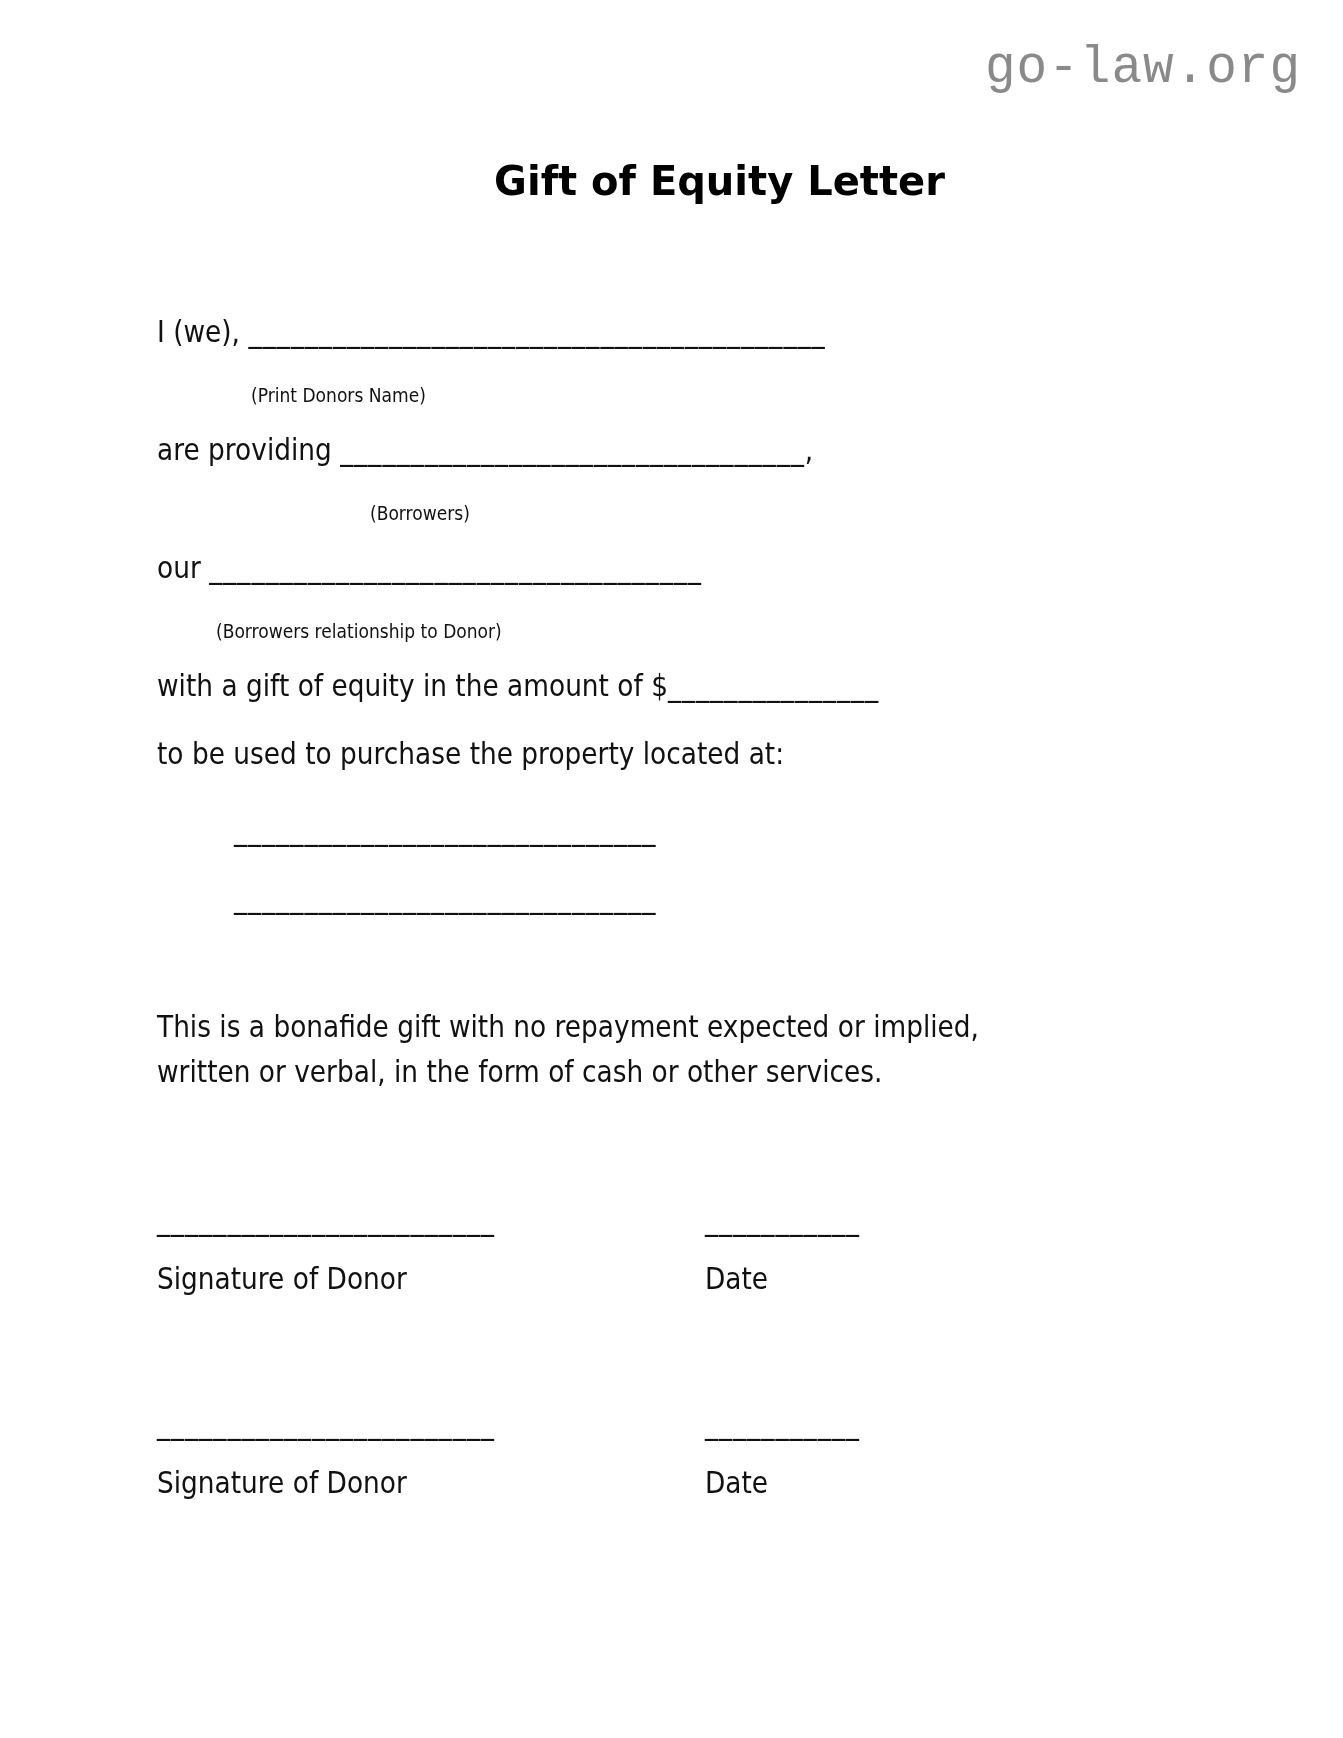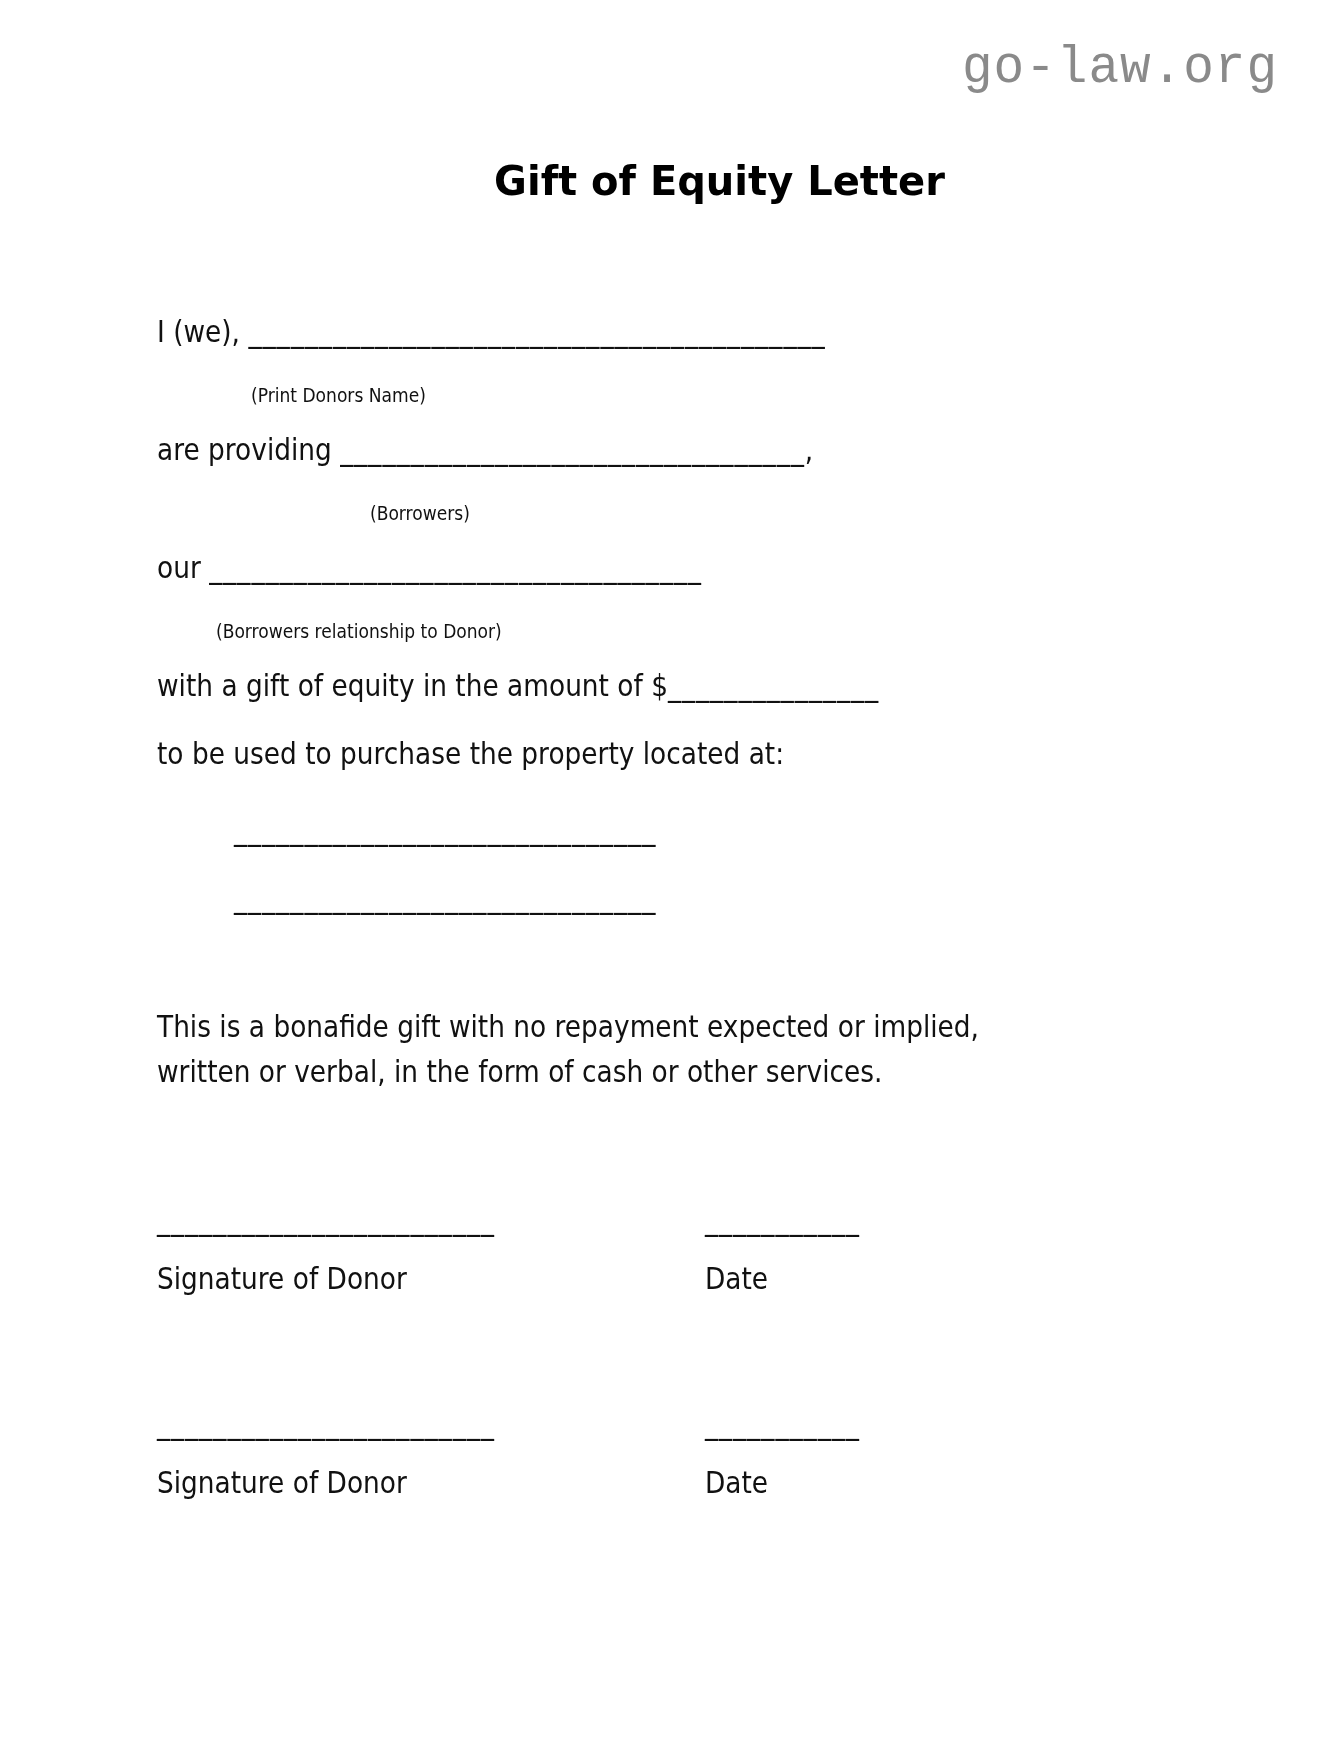--- a/index.html
+++ b/index.html
@@ -10,21 +10,21 @@
     body {
       width: 1343px;
       height: 1738px;
       position: relative;
       overflow: hidden;
       font-family: "DejaVu Sans", sans-serif;
       color: #111111;
     }
     .watermark {
       position: absolute;
-      left: 962px;
+      left: 985px;
       top: 40px;
       font-family: "Liberation Mono", "DejaVu Sans Mono", monospace;
       font-size: 51px;
       color: #8a8a8a;
       letter-spacing: 1px;
       white-space: nowrap;
     }
     .title {
       position: absolute;
       left: 0;

